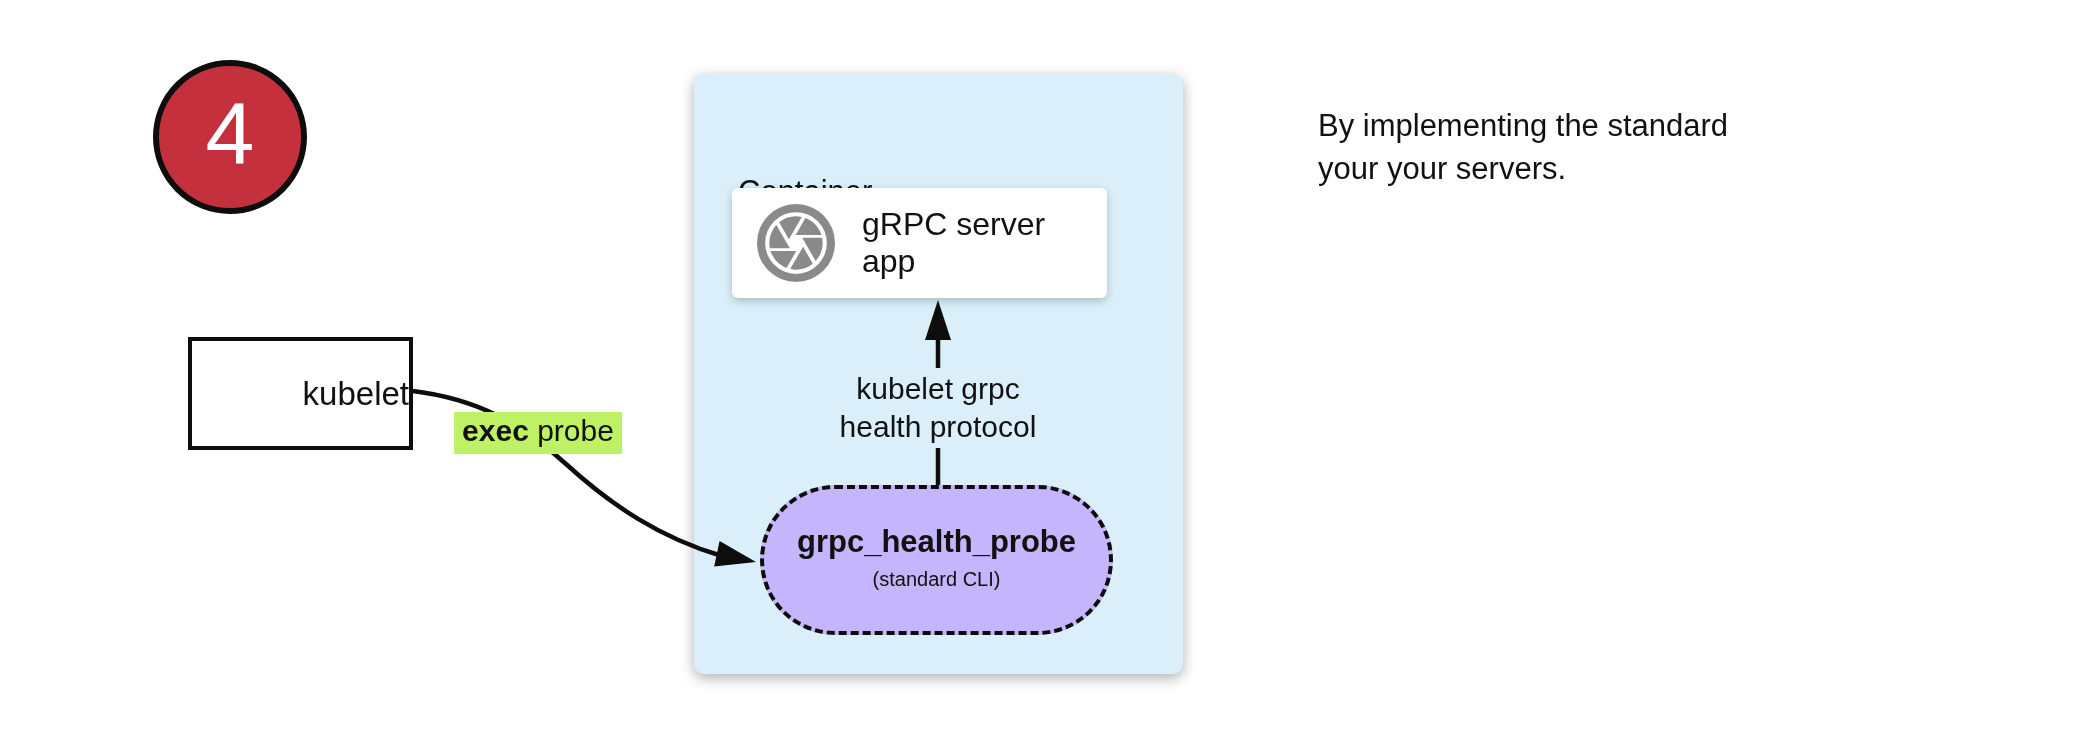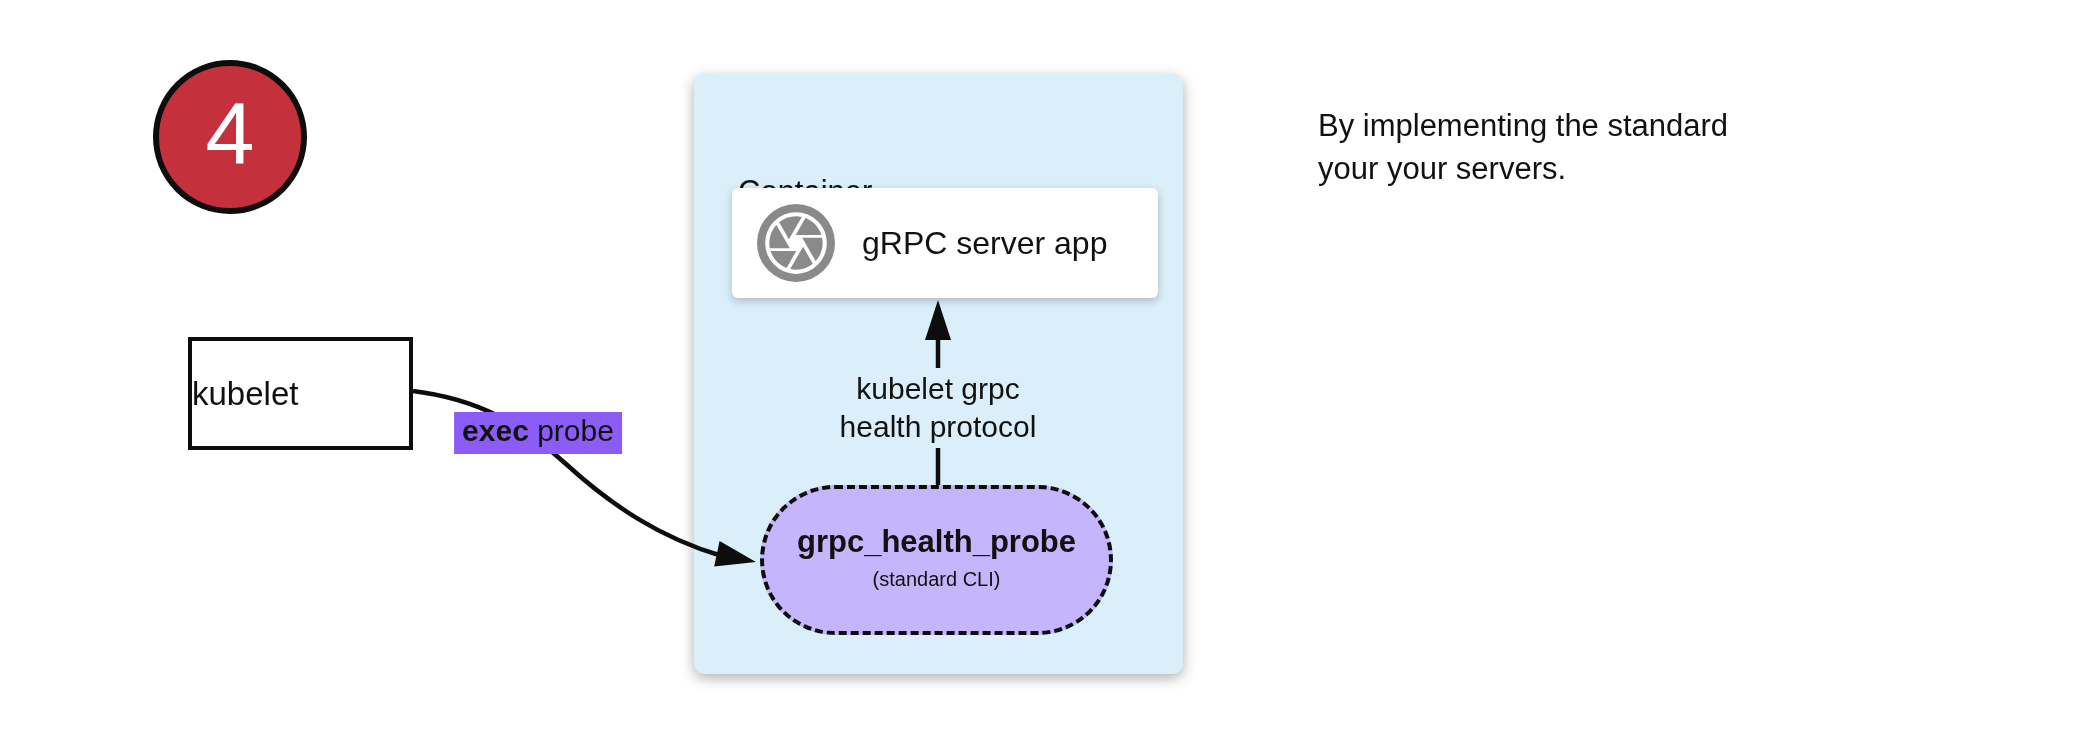--- a/index.html
+++ b/index.html
@@ -32,21 +32,21 @@
     padding-bottom: 6px;
   }
 
   
   .kubelet {
     position: absolute;
     left: 188px; top: 337px;
     width: 225px; height: 113px;
     background: #ffffff;
     border: 4px solid #0d0d0d;
-    display: flex; align-items: center; justify-content: flex-start;
+    display: flex; align-items: center; justify-content: flex-end;
     z-index: 3;
   }
   .kubelet span { font-size: 33px; }
 
   
   .container-box {
     position: absolute;
     left: 694px; top: 74px;
     width: 489px; height: 600px;
     background: #DAEFFA;
@@ -56,21 +56,21 @@
   }
   .container-title {
     position: absolute;
     left: 44px; top: 100px;
     font-size: 31px;
   }
 
   .server-box {
     position: absolute;
     left: 38px; top: 114px;
-    width: 426px; height: 110px;
+    width: 375px; height: 110px;
     background: #ffffff;
     border-radius: 6px;
     box-shadow: 0 3px 8px rgba(0,0,0,0.22);
     display: flex; align-items: center;
     padding-left: 25px;
   }
   .aperture { width: 78px; height: 78px; display: inline-block; flex: 0 0 auto; }
   .aperture svg { width: 78px; height: 78px; display: block; }
   .server-label { font-size: 32px; margin-left: 27px; }
 
@@ -108,21 +108,21 @@
     font-size: 30px;
     line-height: 38px;
     padding: 2px 12px;
     z-index: 3;
     white-space: nowrap;
   }
   .exec-label {
     position: absolute;
     left: 538px; top: 412px;
     transform: translateX(-50%);
-    background: #8b5cf6;
+    background: #bef264;
     font-size: 30px;
     padding: 2px 8px 6px 8px;
     z-index: 3;
     white-space: nowrap;
   }
   .exec-label b { font-weight: bold; }
 
   
   .note {
     position: absolute;

